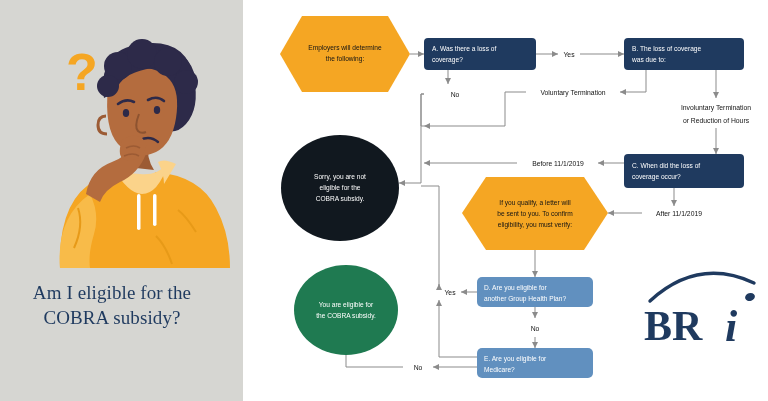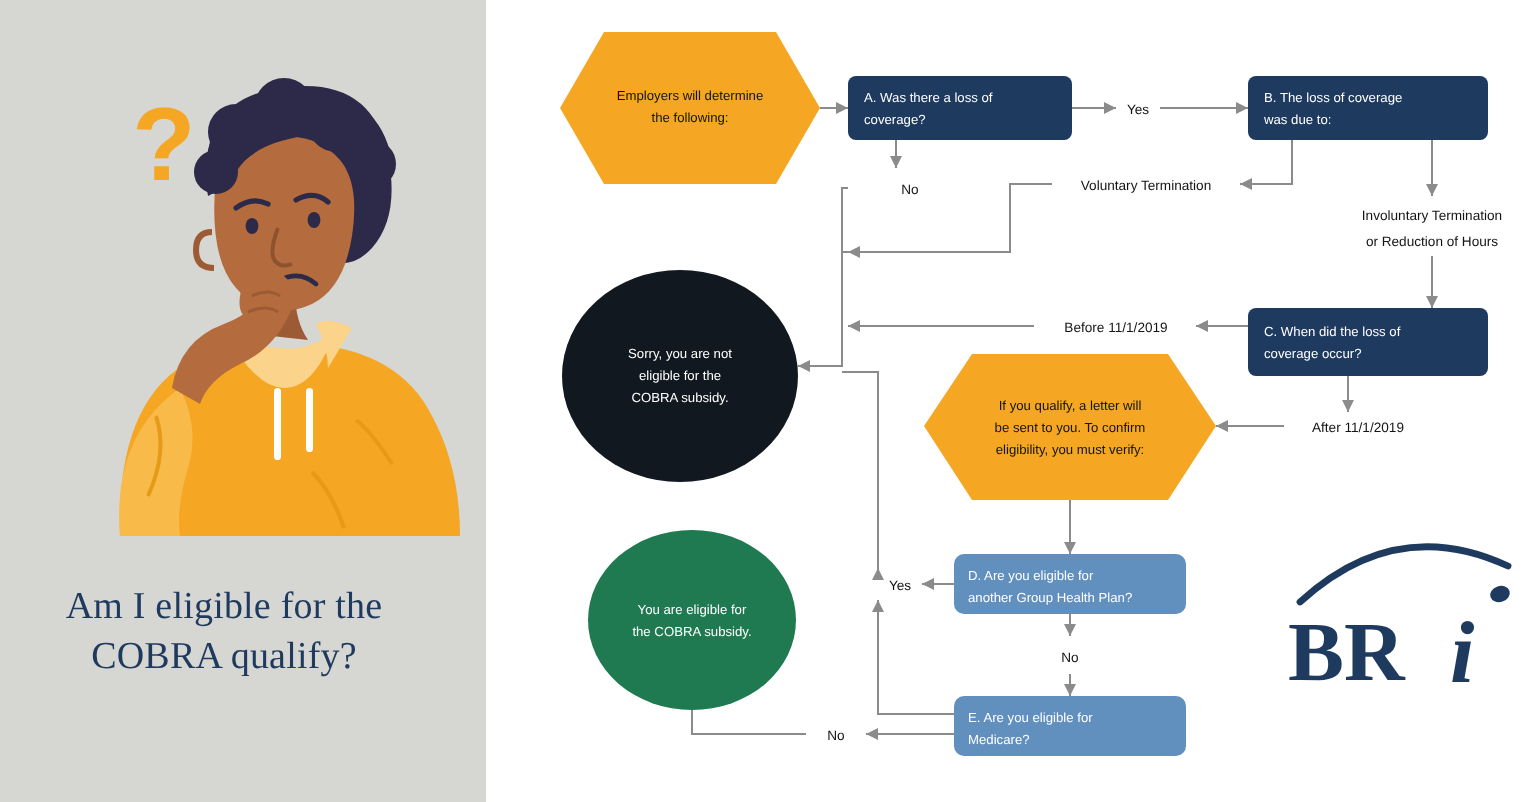--- a/index.html
+++ b/index.html
@@ -18,21 +18,20 @@
   #illustration{
     position:absolute;left:0;top:18px;width:243px;height:250px;
   }
   #left-title{
     position:absolute;left:0;top:280px;width:224px;
     text-align:center;
     font-family:"Liberation Serif", serif;
     font-size:19px;line-height:25px;
     color:#1f3a5f;
     letter-spacing:.1px;
-    margin-top:11px;
   }
   #left-title .ln{display:block;}
 
   
   #chart-panel{
     position:absolute;left:258px;top:0;width:525px;height:401px;
     background:#ffffff;
   }
   #flow-svg{display:block;width:525px;height:401px;}
 
@@ -106,21 +105,21 @@
       <path d="M126 130 q8 -4 14 0" fill="none" stroke="#9c5b34" stroke-width="1.6"></path>
       <path d="M124 138 q9 -4 15 0" fill="none" stroke="#9c5b34" stroke-width="1.6"></path>
 
       <path d="M74 230 q10 -22 4 -40" fill="none" stroke="#e79a18" stroke-width="2"></path>
       <path d="M196 214 q-10 -16 -18 -22" fill="none" stroke="#e79a18" stroke-width="2"></path>
       <path d="M172 246 q-6 -18 -16 -28" fill="none" stroke="#e79a18" stroke-width="2"></path>
     </svg>
 
     <div id="left-title">
       <span class="ln">Am I eligible for the</span>
-      <span class="ln">COBRA qualify?</span>
+      <span class="ln">COBRA subsidy?</span>
     </div>
   </div>
 
   <div id="chart-panel">
     <svg id="flow-svg" viewBox="0 0 525 401">
       <defs>
         <marker id="arw" markerWidth="7" markerHeight="7" refX="6" refY="3" orient="auto">
           <path d="M0,0 L6,3 L0,6 z" fill="#8b8b8b"></path>
         </marker>
       </defs>

